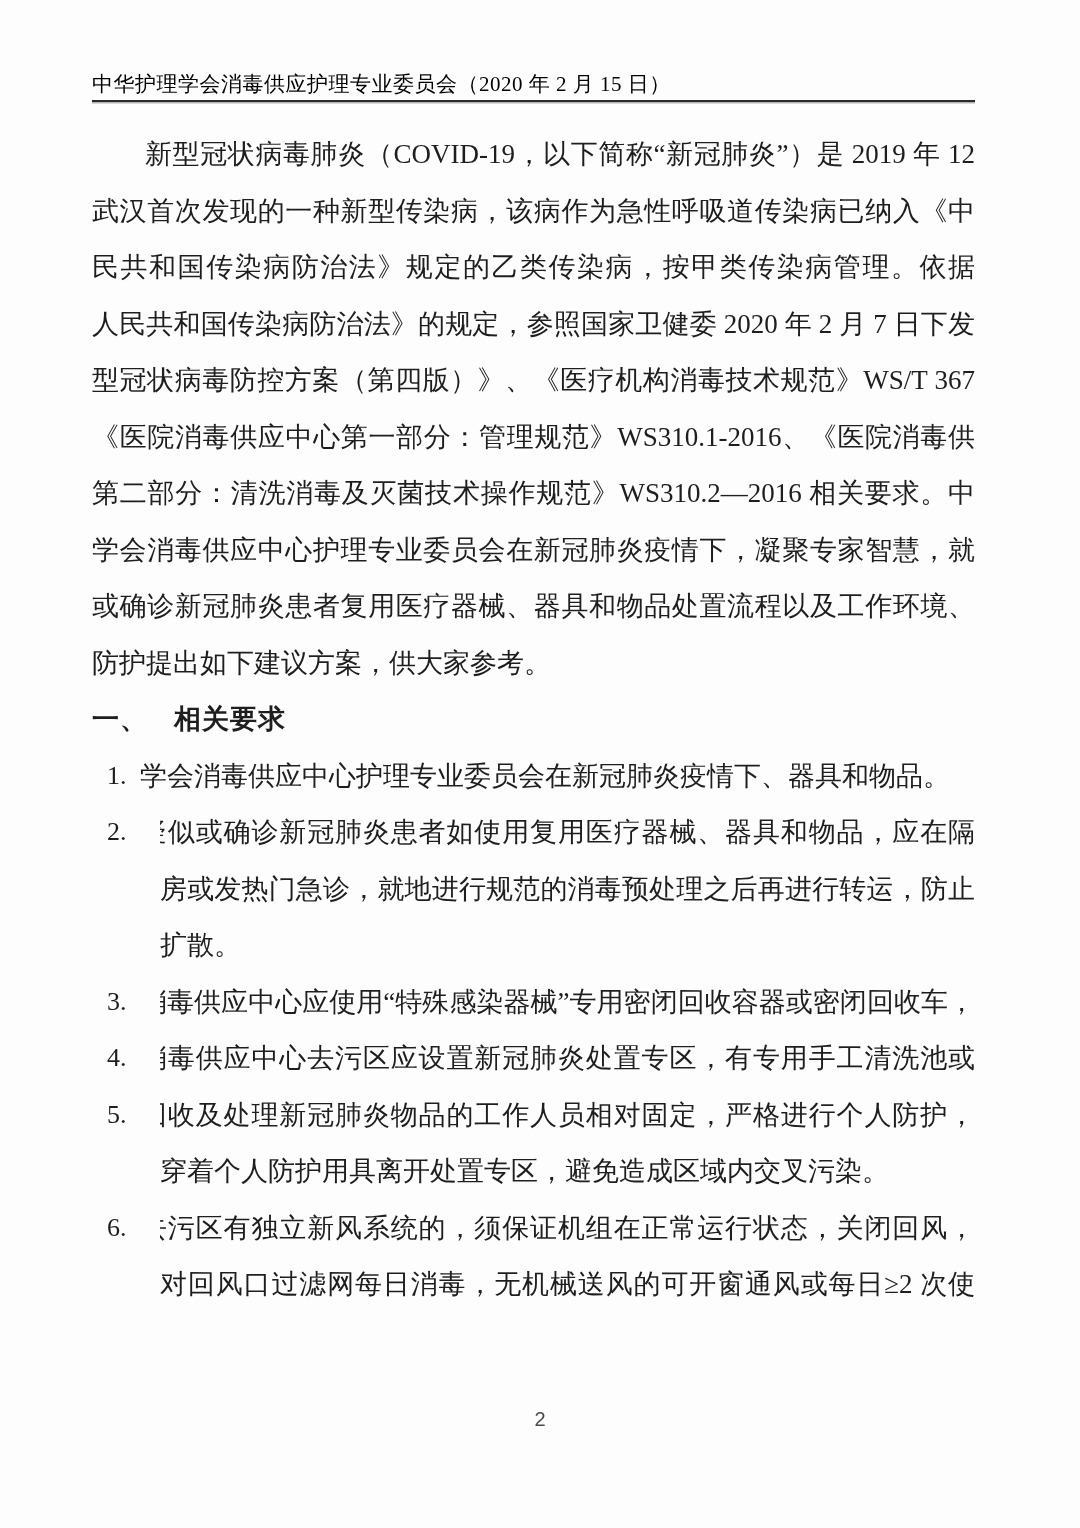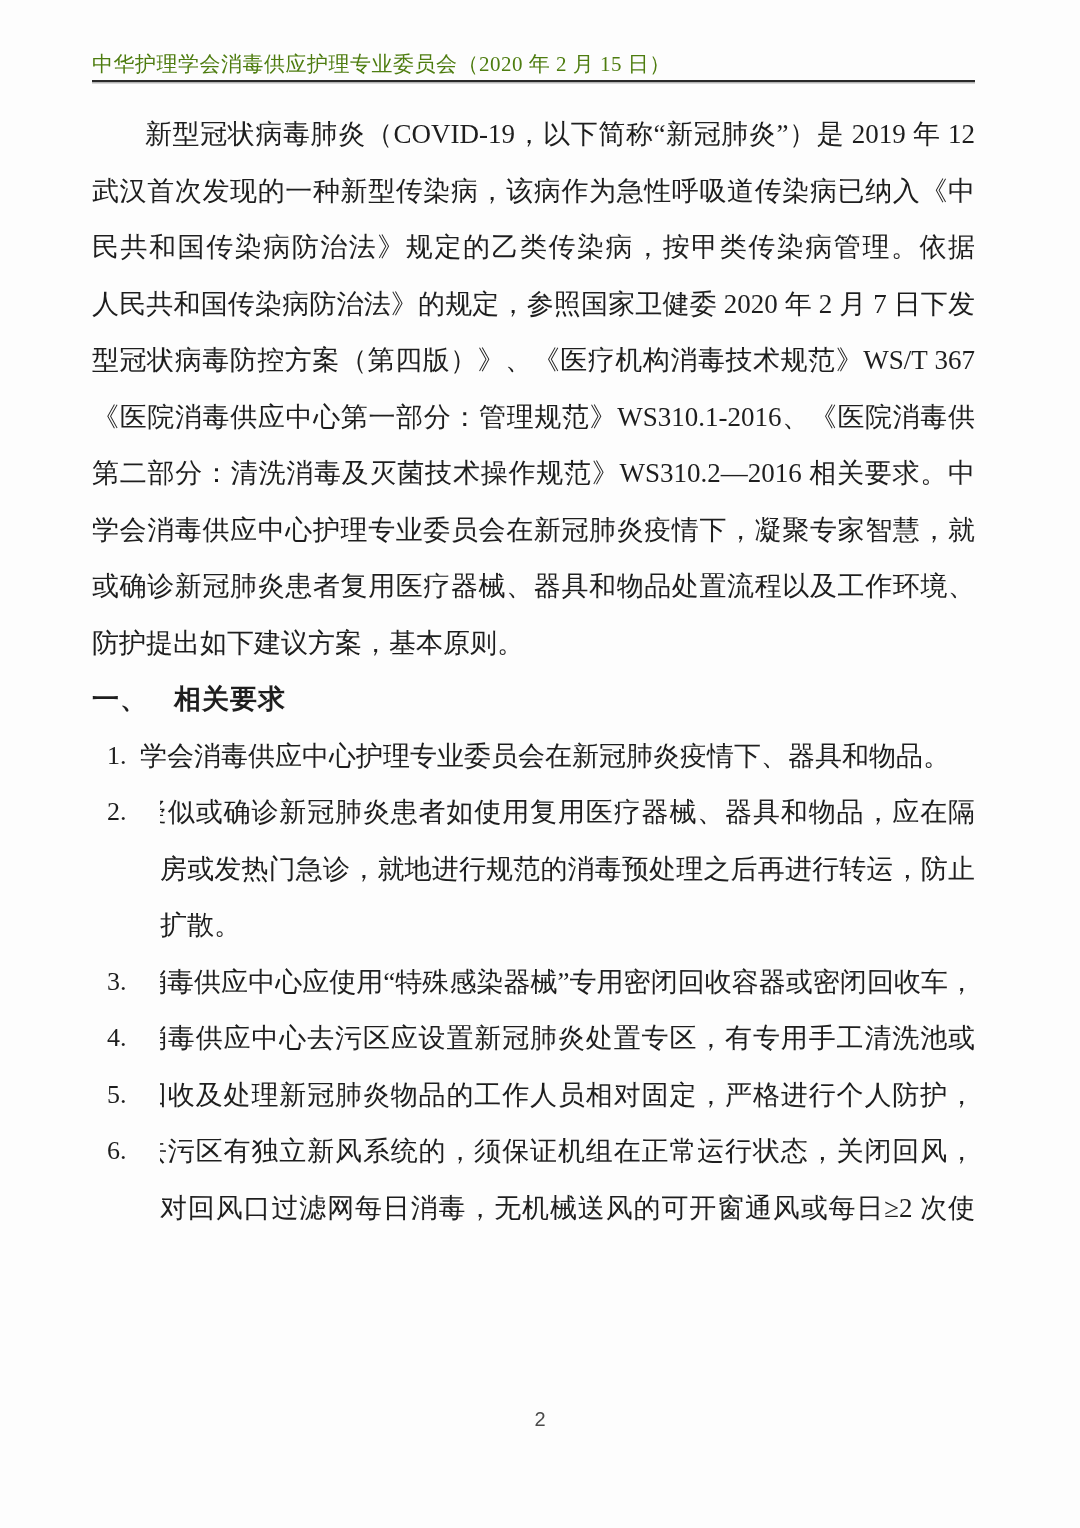--- a/index.html
+++ b/index.html
@@ -17,25 +17,25 @@
     font-family: "Liberation Serif", "DejaVu Serif", serif;
     color: #222;
   }
   .doc {
     position: absolute;
     left: 92px;
     top: 0;
     width: 883px;
   }
   .doc-header {
-    margin-top: 52px;
+    margin-top: 72px;
     font-size: 21px;
     line-height: 24px;
     letter-spacing: 0.5px;
-    color: #4d7c0f;
+    color: #000000;
   }
   .header-divider {
     margin-top: 4px;
     border-bottom: 2px solid #2a2a2a;
     box-shadow: 0 1.5px 0 rgba(40,40,40,.35);
   }
   .body-text {
     margin-top: 24px;
     font-size: 27px;
     color: #1e1e1e;
@@ -102,21 +102,21 @@
 
       <div class="line j indent2">新型冠状病毒肺炎（COVID-19，以下简称“新冠肺炎”）是 2019 年 12 月在</div>
       <div class="line j">武汉首次发现的一种新型传染病，该病作为急性呼吸道传染病已纳入《中华人</div>
       <div class="line j">民共和国传染病防治法》规定的乙类传染病，按甲类传染病管理。依据《中华</div>
       <div class="line j">人民共和国传染病防治法》的规定，参照国家卫健委 2020 年 2 月 7 日下发的《新</div>
       <div class="line j">型冠状病毒防控方案（第四版）》、《医疗机构消毒技术规范》WS/T 367—2012、</div>
       <div class="line j">《医院消毒供应中心第一部分：管理规范》WS310.1-2016、《医院消毒供应中心</div>
       <div class="line j">第二部分：清洗消毒及灭菌技术操作规范》WS310.2—2016 相关要求。中华护理</div>
       <div class="line j">学会消毒供应中心护理专业委员会在新冠肺炎疫情下，凝聚专家智慧，就疑似</div>
       <div class="line j">或确诊新冠肺炎患者复用医疗器械、器具和物品处置流程以及工作环境、人员</div>
-      <div class="line">防护提出如下建议方案，基本原则。</div>
+      <div class="line">防护提出如下建议方案，供大家参考。</div>
 
       <div class="line sec-heading">
         <span class="sec-num">一、</span><span>相关要求</span>
       </div>
 
       <div class="li">
         <span class="num">1.</span>
         <div class="line first">学会消毒供应中心护理专业委员会在新冠肺炎疫情下、器具和物品。</div>
       </div>
 
@@ -133,20 +133,21 @@
       </div>
 
       <div class="li">
         <span class="num">4.</span>
         <div class="line first j">消毒供应中心去污区应设置新冠肺炎处置专区，有专用手工清洗池或浸泡清</div>
       </div>
 
       <div class="li">
         <span class="num">5.</span>
         <div class="line first j">回收及处理新冠肺炎物品的工作人员相对固定，严格进行个人防护，禁止</div>
+        <div class="line">穿着个人防护用具离开处置专区，避免造成区域内交叉污染。</div>
       </div>
 
       <div class="li">
         <span class="num">6.</span>
         <div class="line first j">去污区有独立新风系统的，须保证机组在正常运行状态，关闭回风，并</div>
         <div class="line j">对回风口过滤网每日消毒，无机械送风的可开窗通风或每日≥2 次使用</div>
       </div>
 
     </div>
   </div>

